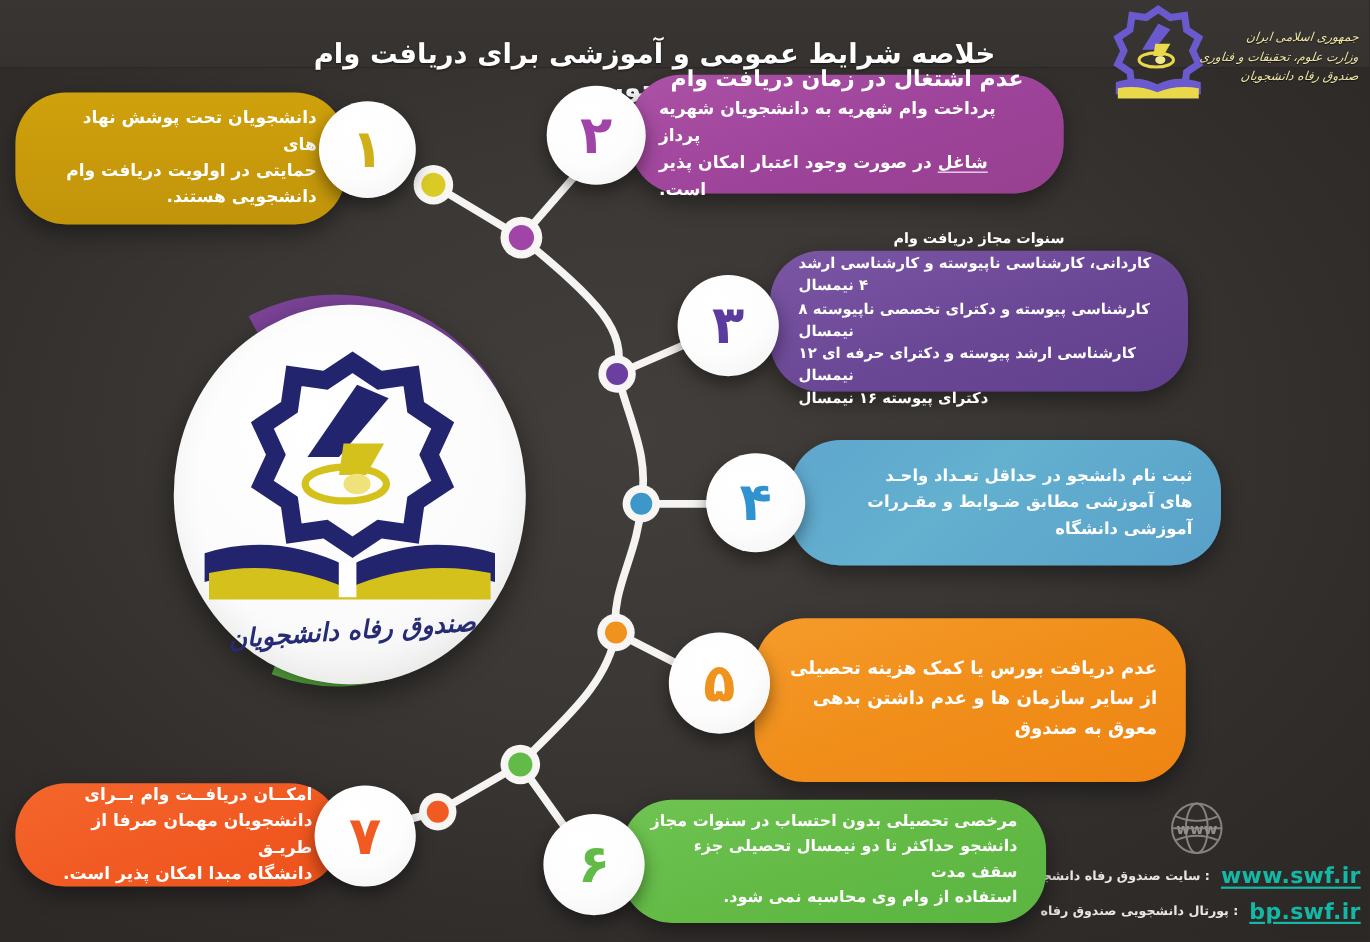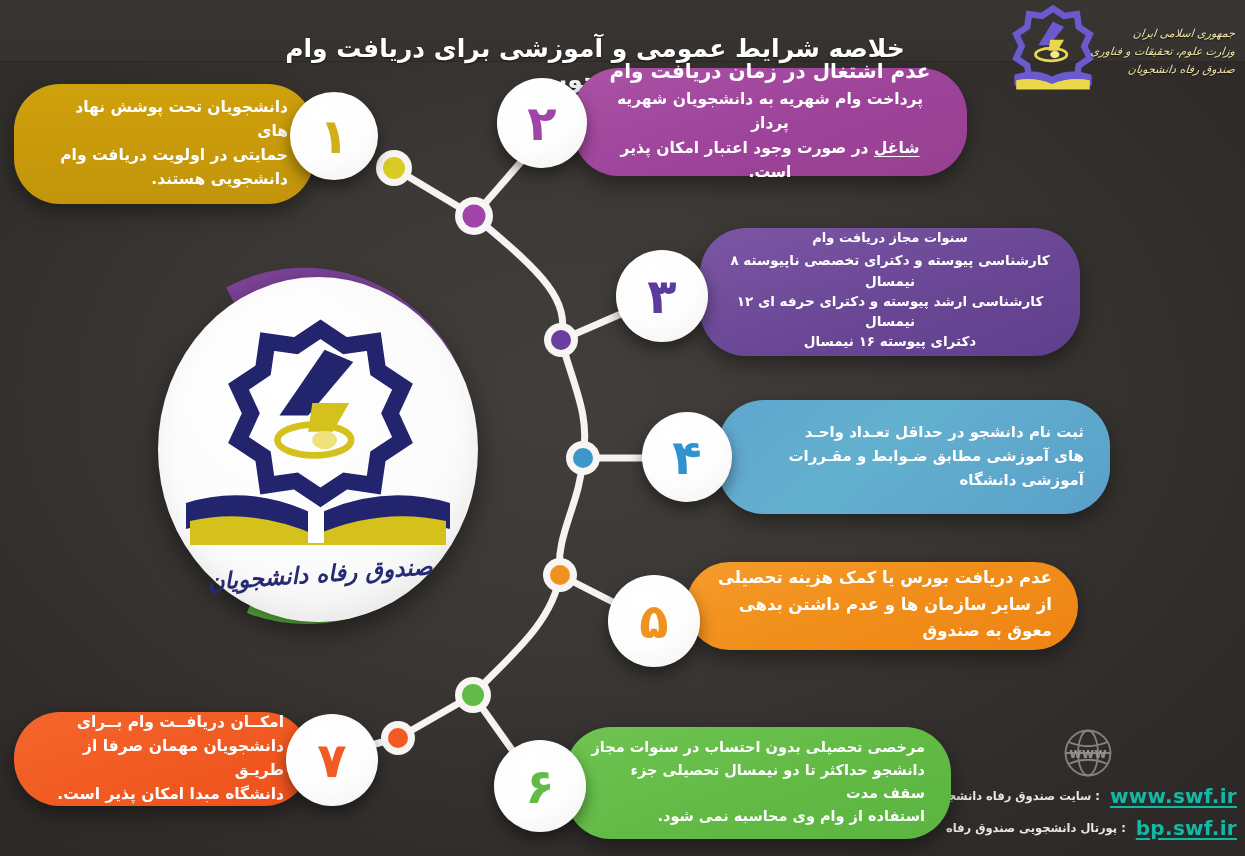--- a/index.html
+++ b/index.html
@@ -76,21 +76,21 @@
     position:absolute; border-radius:46px; padding:14px 26px 16px;
     direction:rtl; text-align:right; z-index:4;
     box-shadow:0 8px 20px rgba(0,0,0,.4);
     display:flex; flex-direction:column; justify-content:center;
   }
   .card .c-title {
     font-size:20px; font-weight:bold; color:#fff; line-height:1.3;
     margin-bottom:3px; text-align:center;
   }
   .card .c-body { font-size:15.5px; color:#fff; line-height:1.55; font-weight:600; }
-  .card .c-body.center { text-align:center; }
+  .card .c-body.center { text-align:left; }
   .card .c-body u { text-decoration:underline; text-underline-offset:3px; }
   .card .c-body .ln { display:block; }
 
   
   .footer { position:absolute; right:8px; bottom:10px; width:300px; height:120px; }
   .globe-icon { position:absolute; top:0; right:122px; width:54px; height:54px; opacity:.55; }
   .url-row { position:absolute; right:0; display:flex; align-items:center; gap:10px; direction:rtl; }
   .url-row .fa-label { font-size:11.5px; color:#e9e6e2; white-space:nowrap; font-weight:600; }
   .url-row .url {
     font-size:20px; font-weight:bold; color:#14b8a6; text-decoration:underline;
@@ -210,37 +210,38 @@
     <div class="c-body center">
       <span class="ln">پرداخت وام شهریه به دانشجویان شهریه پرداز</span>
       <span class="ln"><u>شاغل</u> <span>در صورت وجود اعتبار امکان پذیر است.</span></span>
     </div>
   </div>
   <div class="num-badge" style="left:497px; top:78px; width:90px; height:90px; color:#a044a8;">۲</div>
 
   <div class="card" style="left:700px; top:228px; width:380px; height:128px; background:linear-gradient(160deg,#7b56a4 0%,#6a4795 55%,#5f3f8d 100%);">
     <div class="c-title" style="font-size:13px;">سنوات مجاز دریافت وام</div>
     <div class="c-body center" style="font-size:13.5px; line-height:1.5;">
+      <span class="ln">کاردانی، کارشناسی ناپیوسته و کارشناسی ارشد ۴ نیمسال</span>
       <span class="ln">کارشناسی پیوسته و دکترای تخصصی ناپیوسته ۸ نیمسال</span>
       <span class="ln">کارشناسی ارشد پیوسته و دکترای حرفه ای ۱۲ نیمسال</span>
       <span class="ln">دکترای پیوسته ۱۶ نیمسال</span>
     </div>
   </div>
   <div class="num-badge" style="left:616px; top:250px; width:92px; height:92px; color:#5b3b9e;">۳</div>
 
   <div class="card" style="left:718px; top:400px; width:392px; height:114px; background:linear-gradient(140deg,#5fa6ce 0%,#63b0cf 40%,#59a0c9 100%);">
     <div class="c-body" style="font-size:15px; line-height:1.62;">
       <span class="ln">ثبت نام دانشجو در حداقل تعـداد واحـد</span>
       <span class="ln">های آموزشی مطابق ضـوابط و مقـررات</span>
       <span class="ln">آموزشی دانشگاه</span>
     </div>
   </div>
   <div class="num-badge" style="left:642px; top:412px; width:90px; height:90px; color:#2f93d0;">۴</div>
 
-  <div class="card" style="left:686px; top:562px; width:392px; height:88px; background:linear-gradient(160deg,#f59b2b 0%,#f18f1b 45%,#ee8413 100%);justify-content:center;">
+  <div class="card" style="left:686px; top:562px; width:392px; height:149px; background:linear-gradient(160deg,#f59b2b 0%,#f18f1b 45%,#ee8413 100%);justify-content:center;">
     <div class="c-body" style="font-size:16.5px; line-height:1.62;">
       <span class="ln">عدم دریافت بورس یا کمک هزینه تحصیلی</span>
       <span class="ln">از سایر سازمان ها و عدم داشتن بدهی</span>
       <span class="ln">معوق به صندوق</span>
     </div>
   </div>
   <div class="num-badge" style="left:608px; top:575px; width:92px; height:92px; color:#f0921e;">۵</div>
 
   <div class="card" style="left:565px; top:727px; width:386px; height:112px; background:linear-gradient(160deg,#6fc352 0%,#63bb46 50%,#5cb441 100%);">
     <div class="c-body" style="font-size:14.5px; line-height:1.6;">

